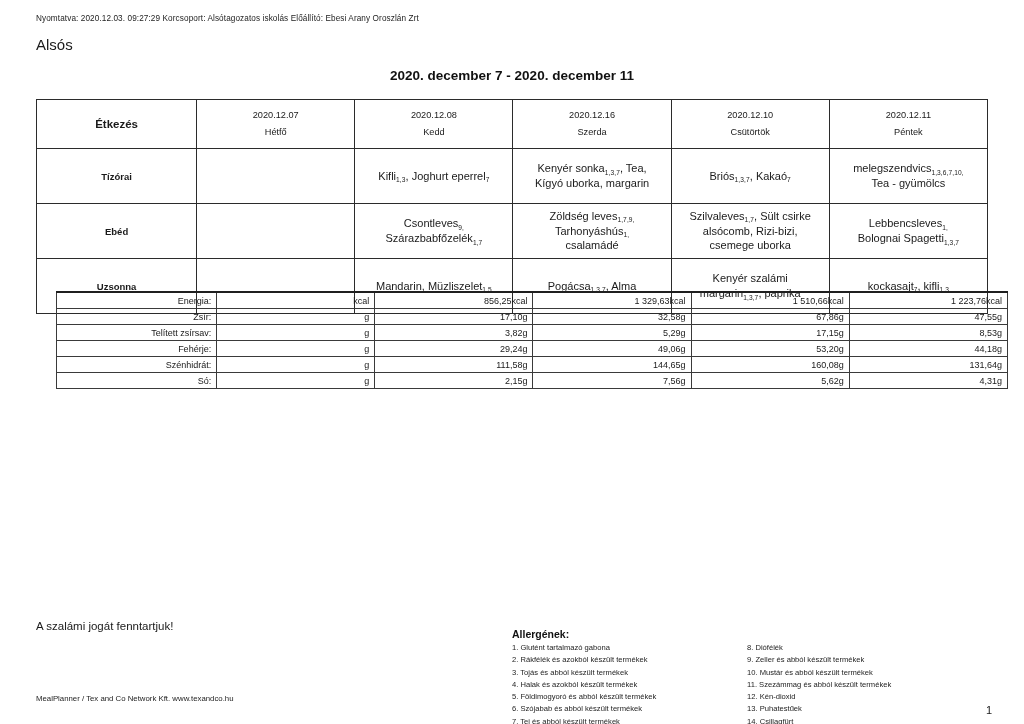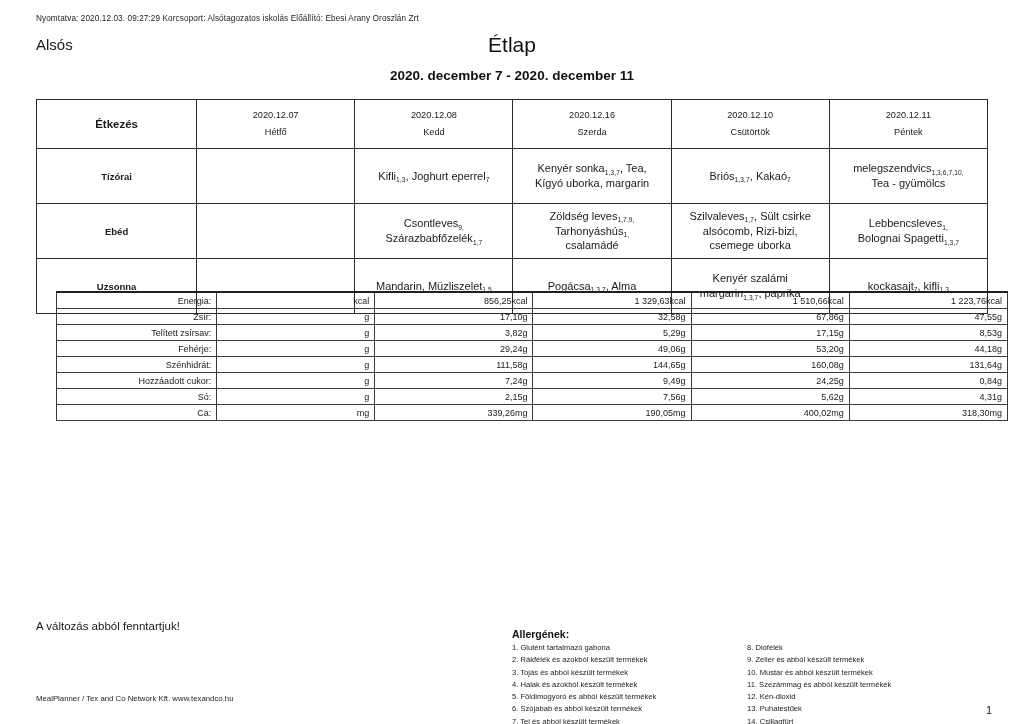--- a/index.html
+++ b/index.html
@@ -201,21 +201,20 @@
 </style>
 </head>
 <body>
 
 <div class="page">
 
   <div class="print-meta">Nyomtatva: 2020.12.03. 09:27:29 Korcsoport: Alsótagozatos iskolás Előállító: Ebesi Arany Oroszlán Zrt</div>
 
   <div class="group-title">Alsós</div>
 
-  <div class="doc-title">Étlap</div>
   <div class="doc-subtitle">2020. december 7 - 2020. december 11</div>
 
   <div class="menu-table-wrap">
     <table class="menu">
       <colgroup>
         <col class="col-label">
           <col class="col-day">
           <col class="col-day">
         <col class="col-day">
           <col class="col-day">
@@ -353,48 +352,32 @@
           </tr>
           <tr>
             <td class="n-label">Szénhidrát:</td>
             <td class="n-unit">g</td>
             <td class="n-val">111,58g</td>
             <td class="n-val">144,65g</td>
             <td class="n-val">160,08g</td>
             <td class="n-val">131,64g</td>
           </tr>
           <tr>
-            <td class="n-label">Hozzáadott cukor:</td>
-            <td class="n-unit">g</td>
-            <td class="n-val">7,24g</td>
-            <td class="n-val">9,49g</td>
-            <td class="n-val">24,25g</td>
-            <td class="n-val">0,84g</td>
-          </tr>
-          <tr>
             <td class="n-label">Só:</td>
             <td class="n-unit">g</td>
             <td class="n-val">2,15g</td>
             <td class="n-val">7,56g</td>
             <td class="n-val">5,62g</td>
             <td class="n-val">4,31g</td>
           </tr>
-          <tr>
-            <td class="n-label">Ca:</td>
-            <td class="n-unit">mg</td>
-            <td class="n-val">339,26mg</td>
-            <td class="n-val">190,05mg</td>
-            <td class="n-val">400,02mg</td>
-            <td class="n-val">318,30mg</td>
-          </tr>
         </tbody>
     </table>
   </div>
 
-  <div class="disclaimer">A változás abból fenntartjuk!</div>
+  <div class="disclaimer">A szalámi jogát fenntartjuk!</div>
 
   <div class="allergens">
     <div class="allergens-title">Allergének:</div>
     <div class="allergen-cols">
       <div class="allergen-col" id="allergens-left">
           <div class="allergen-item">1. Glutént tartalmazó gabona</div>
           <div class="allergen-item">2. Rákfélék és azokból készült termékek</div>
           <div class="allergen-item">3. Tojás és abból készült termékek</div>
           <div class="allergen-item">4. Halak és azokból készült termékek</div>
           <div class="allergen-item">5. Földimogyoró és abból készült termékek</div>

